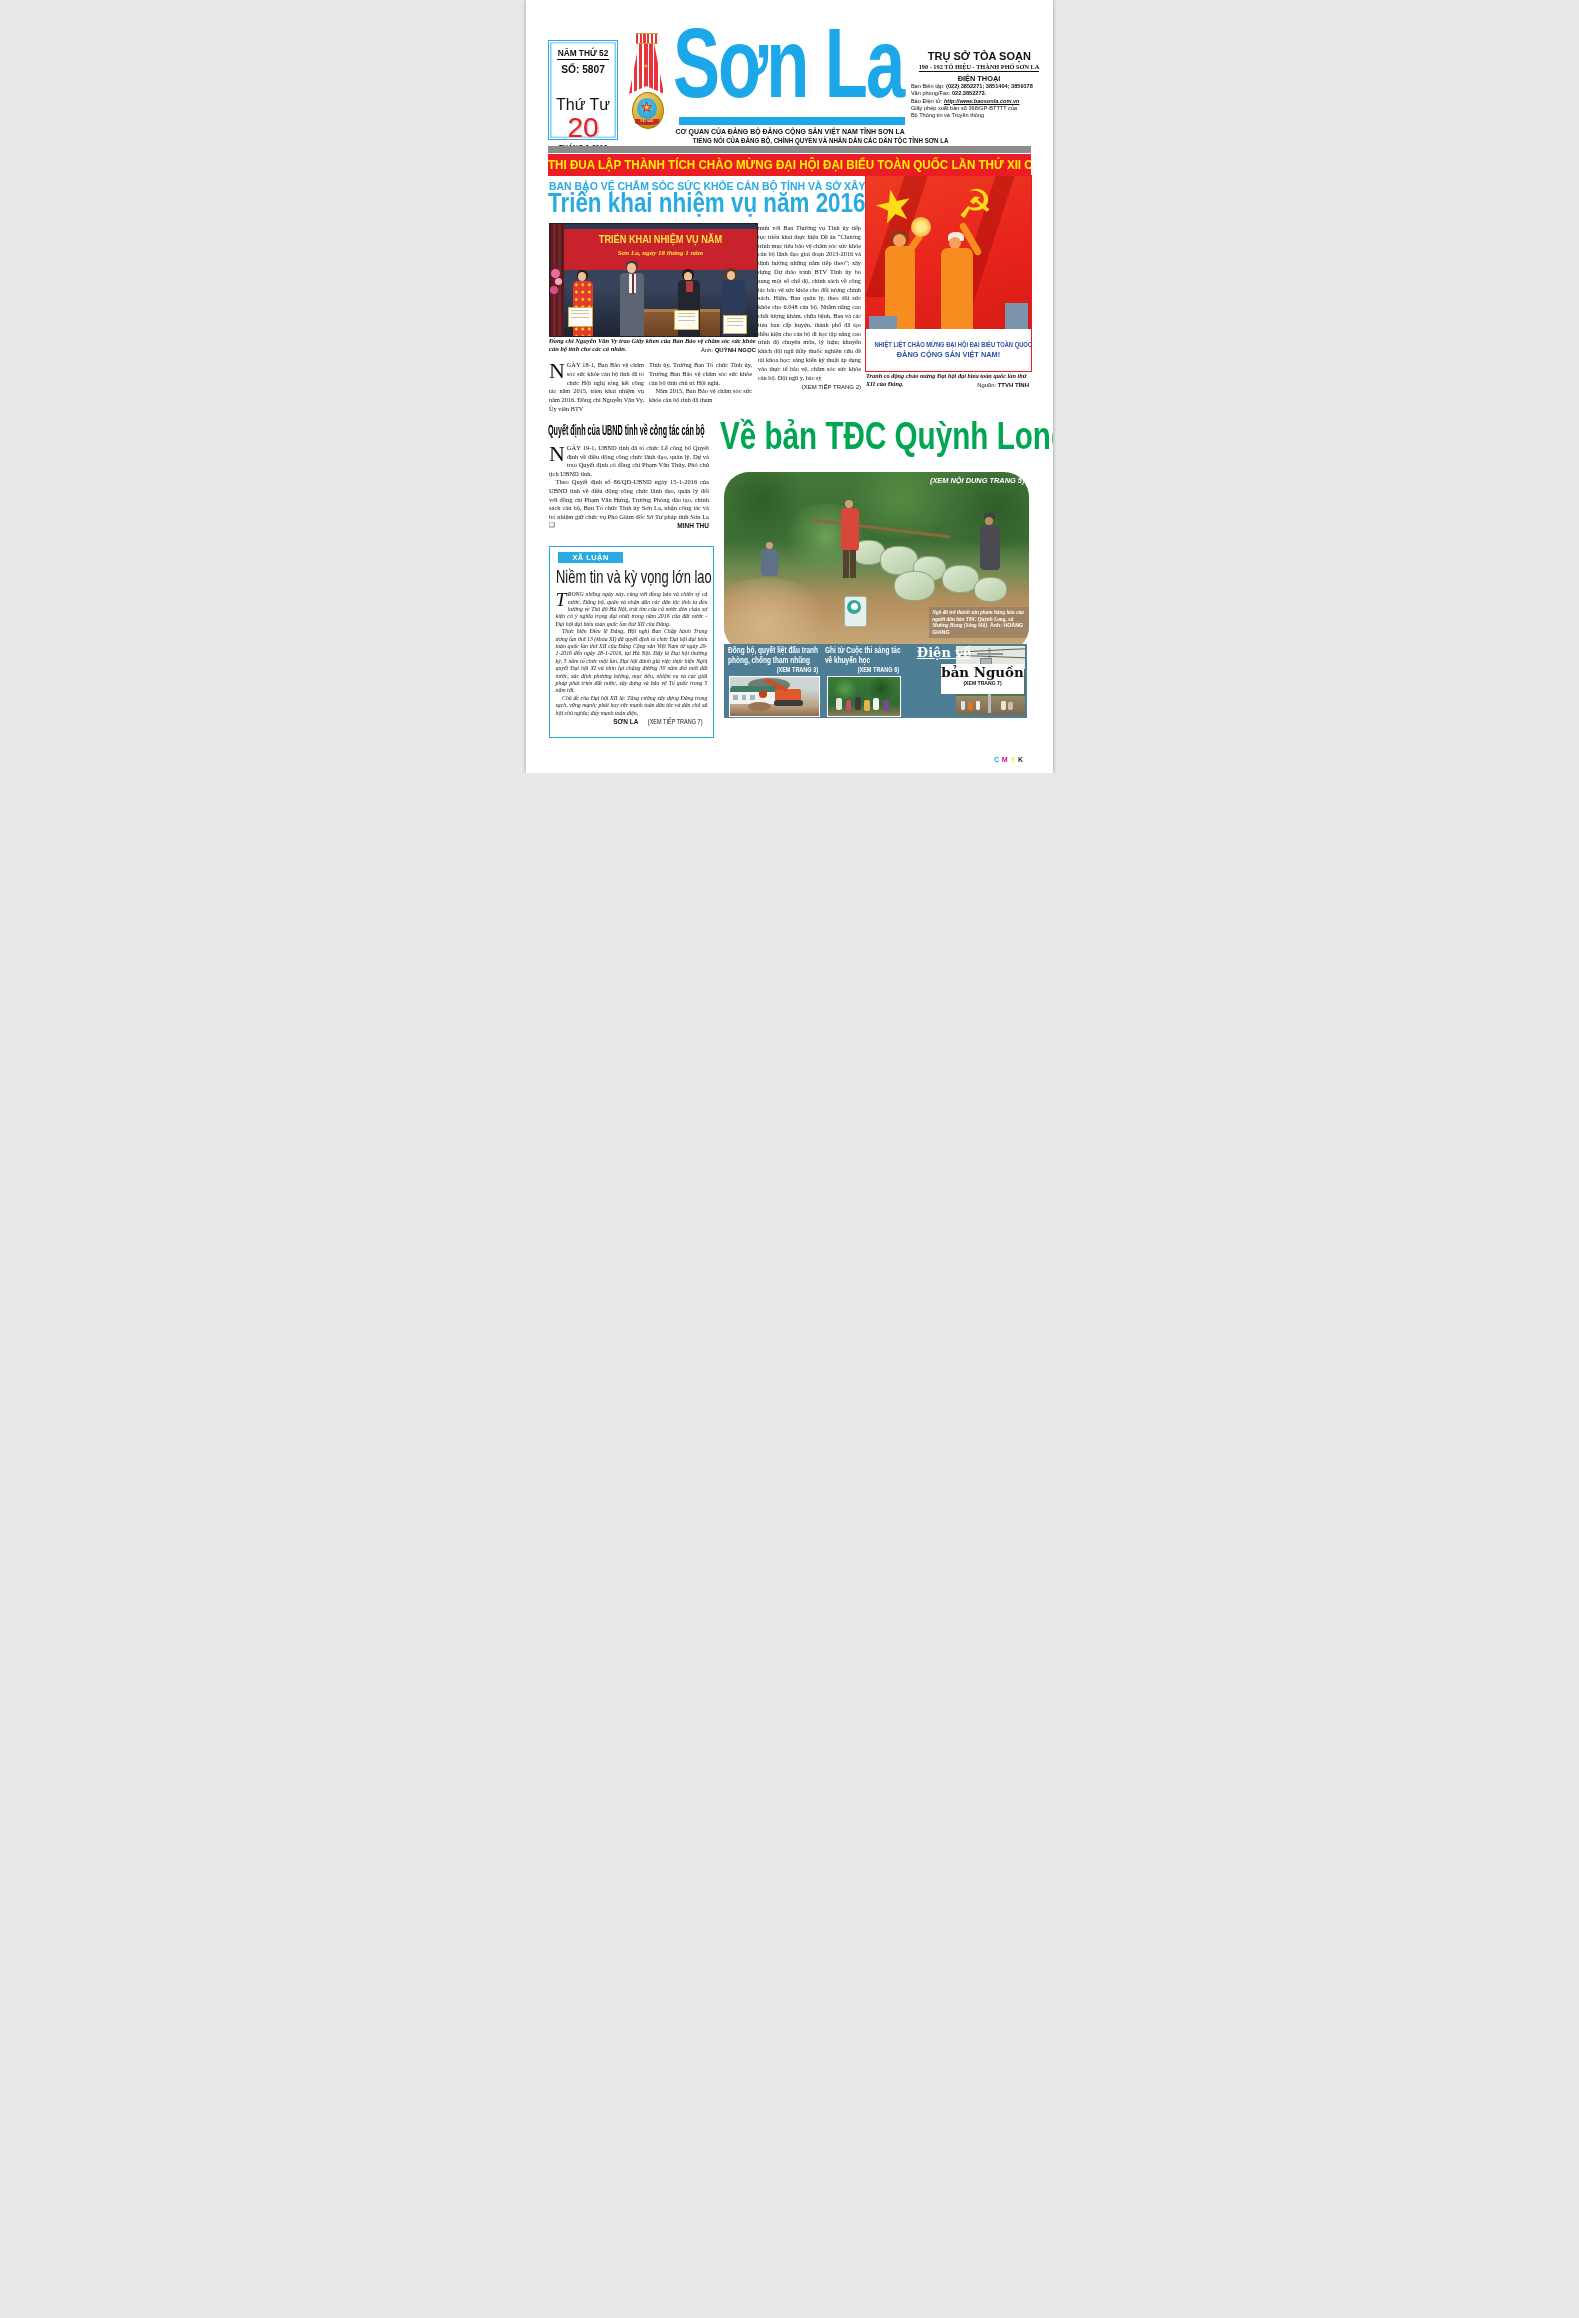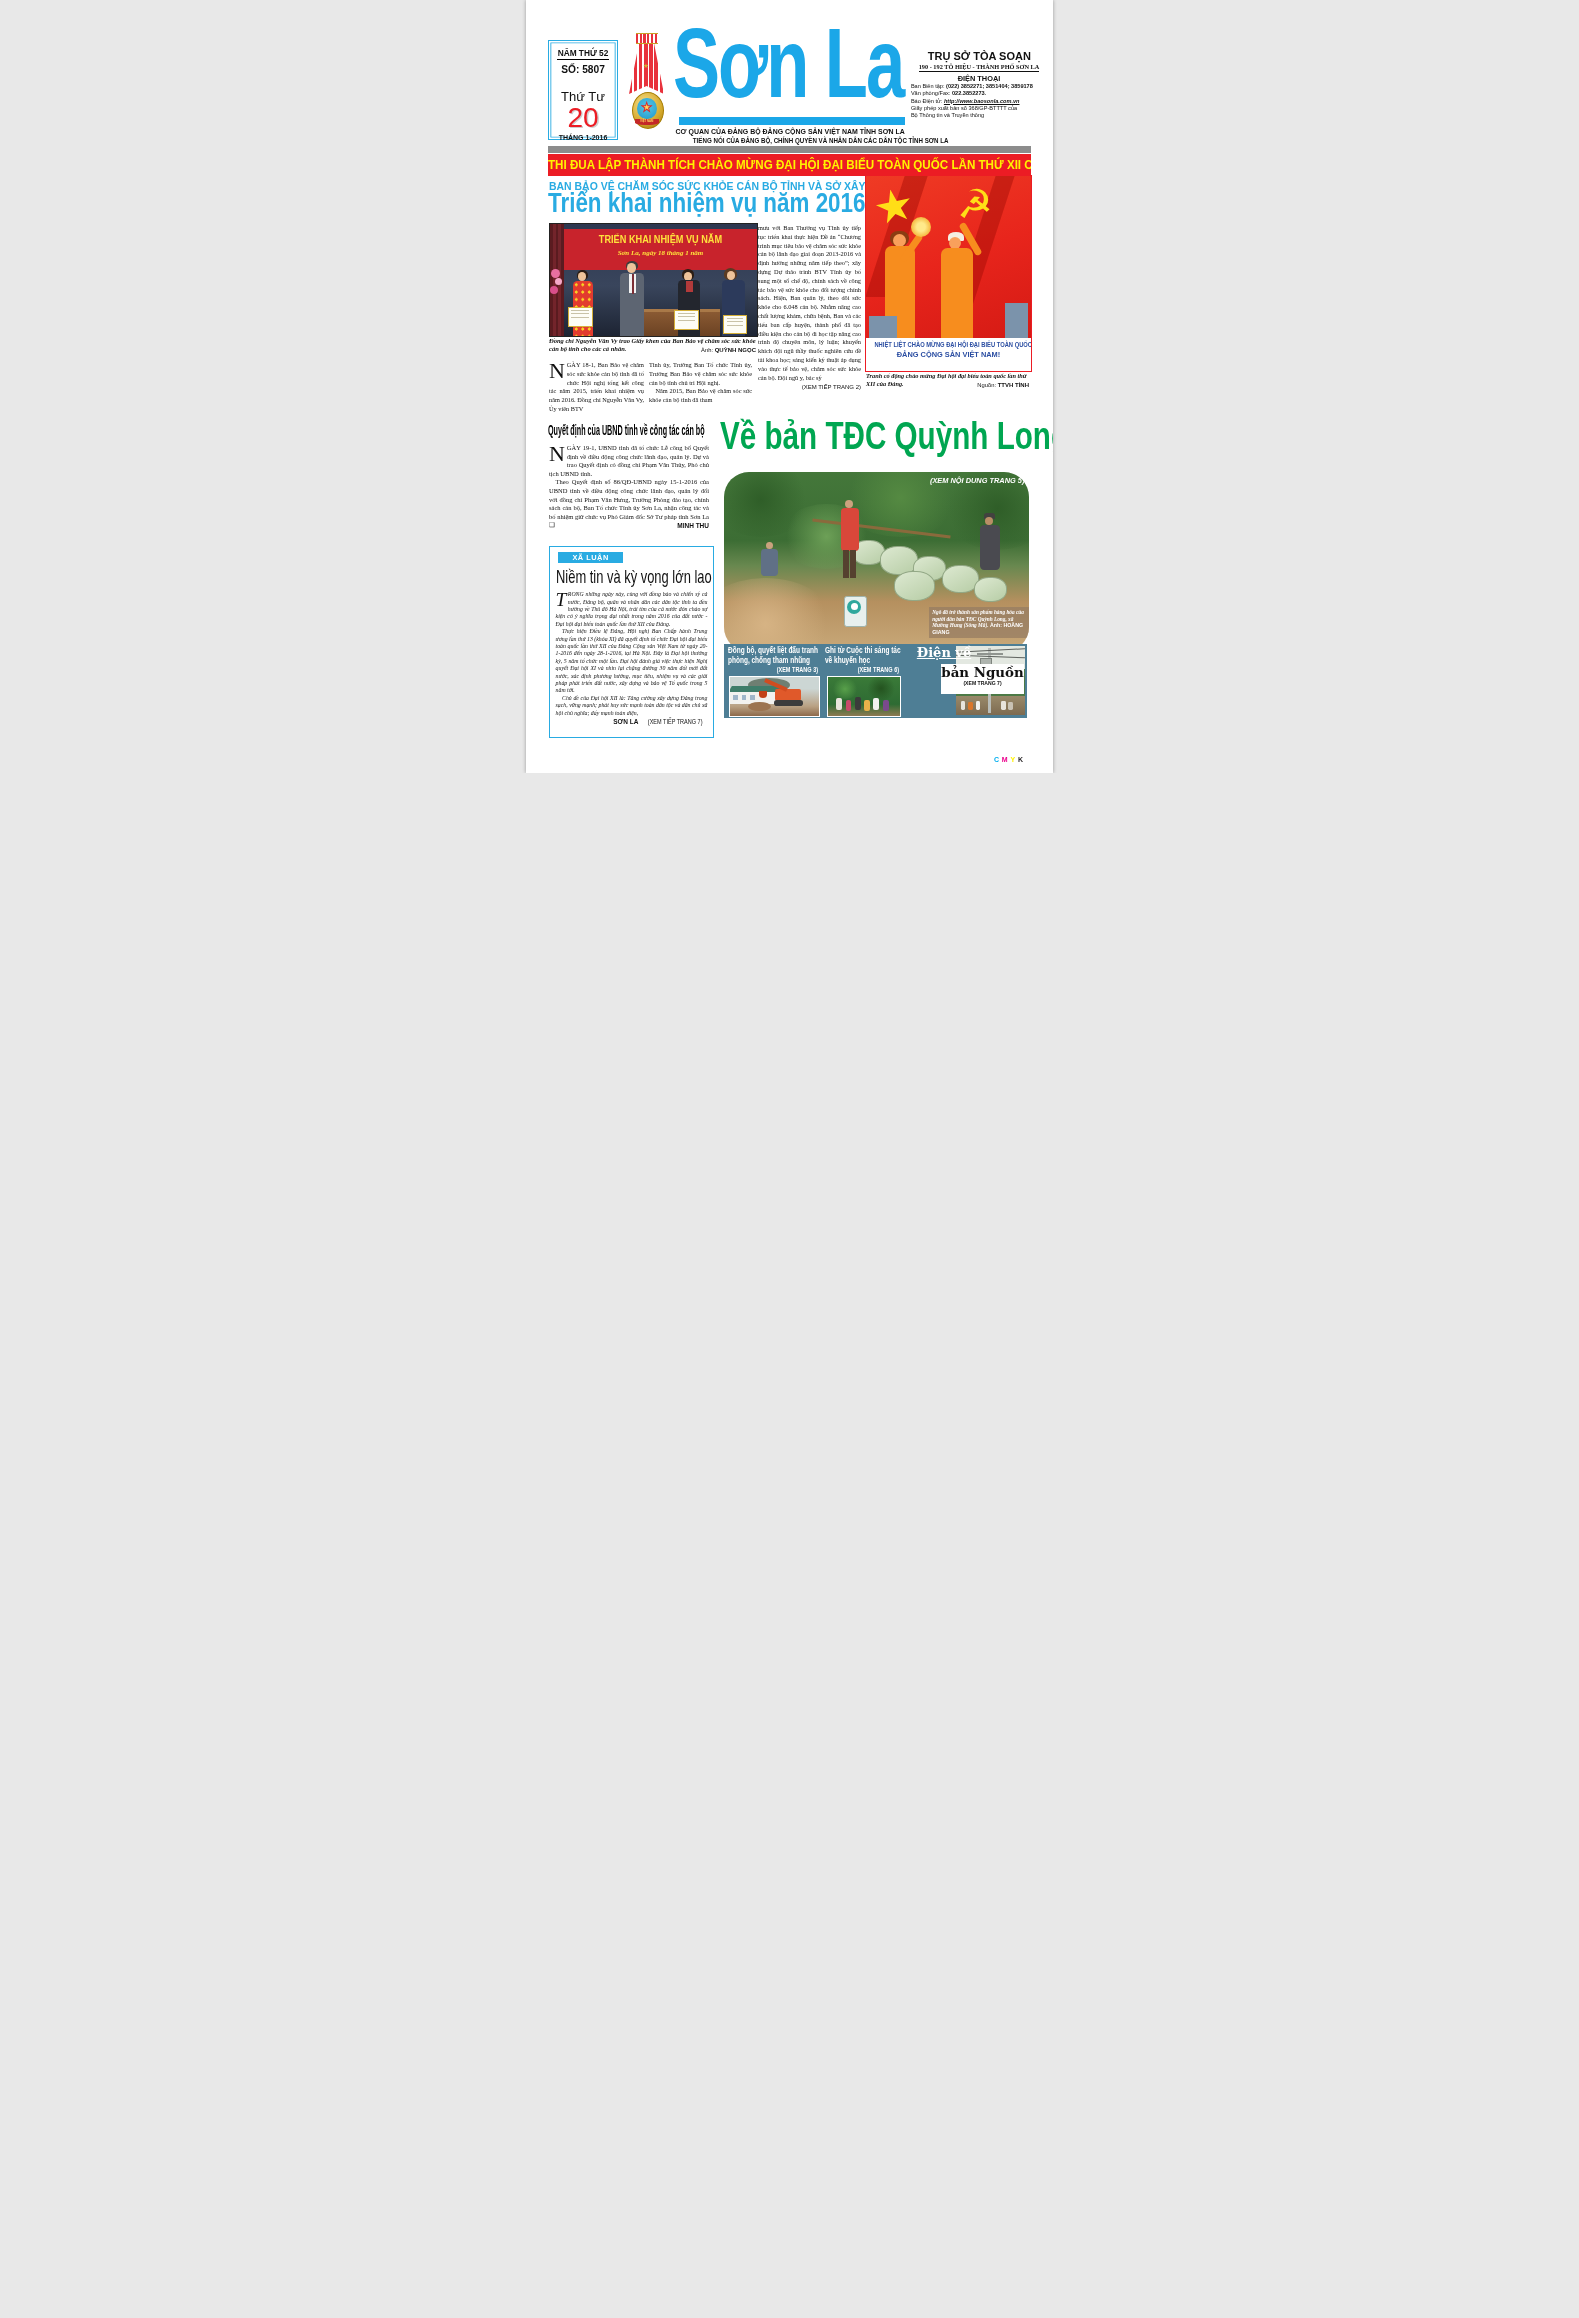--- a/index.html
+++ b/index.html
@@ -9,21 +9,21 @@
   .cond{display:inline-block;transform-origin:0 50%;white-space:nowrap;}
   .condc{display:inline-block;transform-origin:50% 50%;white-space:nowrap;}
   .just{text-align:justify;}
 
   
   .date-box{left:22px;top:40px;width:68px;height:98px;border:1.9px solid #29ABE2;
             box-shadow:inset 0 0 0 1.4px #fff, inset 0 0 0 2.3px #29ABE2;text-align:center;}
   .date-year{margin-top:6.5px;font-size:8.3px;font-weight:bold;}
   .date-year span{display:inline-block;border-bottom:0.9px solid #000;padding:0 0.9px 1.4px;}
   .date-issue{margin-top:3.7px;font-size:10.2px;font-weight:bold;}
-  .date-weekday{margin-top:14px;font-size:13px;}
+  .date-weekday{margin-top:21px;font-size:16px;}
   .date-day{margin-top:0.9px;font-size:28px;line-height:28px;font-weight:normal;color:#EC1C24;
             text-shadow:1.4px 1.4px 0 #cfcfcf;}
   .date-month{margin-top:1.9px;font-size:7px;font-weight:bold;}
 
   .medal{left:92px;top:33px;width:58px;height:108px;}
   .medal-bar{position:absolute;left:17.6px;top:0;width:22px;height:9.3px;border-top:1.4px solid #c9a227;border-bottom:1.4px solid #c9a227;
              background:repeating-linear-gradient(90deg,#e8323c 0 2.3px,#fff 2.3px 3.7px);}
   .medal-ribbon{position:absolute;left:11px;top:11px;width:35px;height:50px;
              background:repeating-linear-gradient(90deg,#e8323c 0 3.2px,#fff 3.2px 5.1px);
              clip-path:polygon(28% 0,72% 0,100% 100%,50% 84%,0 100%);}
@@ -93,21 +93,21 @@
   .poster .fold{position:absolute;background:rgba(160,10,5,.45);transform:skewX(-18deg);}
   .star{background:#FFDE17;clip-path:polygon(50% 0%,61% 35%,98% 35%,68% 57%,79% 91%,50% 70%,21% 91%,32% 57%,2% 35%,39% 35%);}
   .hs{position:absolute;color:#FFDE17;font-size:40px;line-height:40px;}
   .pfig{position:absolute;border-radius:6.5px 6.5px 0 0;background:#F78D1E;}
   .phead{position:absolute;border-radius:50%;background:#F9A05C;}
   .phair{position:absolute;border-radius:50% 50% 60% 60%;background:#8a3c12;}
   .phelmet{position:absolute;border-radius:50% 50% 10% 10%;background:#f4efe2;}
   .parm{position:absolute;background:#F78D1E;border-radius:3.7px;}
   .bouq{position:absolute;border-radius:50%;background:radial-gradient(circle,#ffe98a 30%,#f5b940 70%);}
   .industry{position:absolute;background:#7B93AB;}
-  .poster-strip{position:absolute;left:0;right:0;bottom:0;height:30px;background:#fff;text-align:center;padding-top:3px;}
+  .poster-strip{position:absolute;left:0;right:0;bottom:0;height:30px;background:#fff;text-align:center;padding-top:12px;}
   .poster-strip .s1{color:#2B4EA2;font-weight:bold;font-size:6.3px;}
   .poster-strip .s2{color:#2B4EA2;font-weight:bold;font-size:7.4px;margin-top:1.9px;}
   .poster-cap{left:340px;top:372px;width:163px;font-family:"Liberation Serif",serif;font-weight:bold;font-style:italic;
               font-size:6.3px;line-height:8.3px;position:absolute;}
 
   
   .headline2{left:22px;top:422px;font-weight:bold;font-size:15.3px;line-height:16.7px;color:#000;}
   .a2body{left:23px;top:444px;width:160px;font-size:6.5px;line-height:8.6px;}
   .author{ text-align:right;font-family:"Liberation Sans",sans-serif;font-weight:bold;font-size:6.5px;margin-top:-8.3px;}
 

